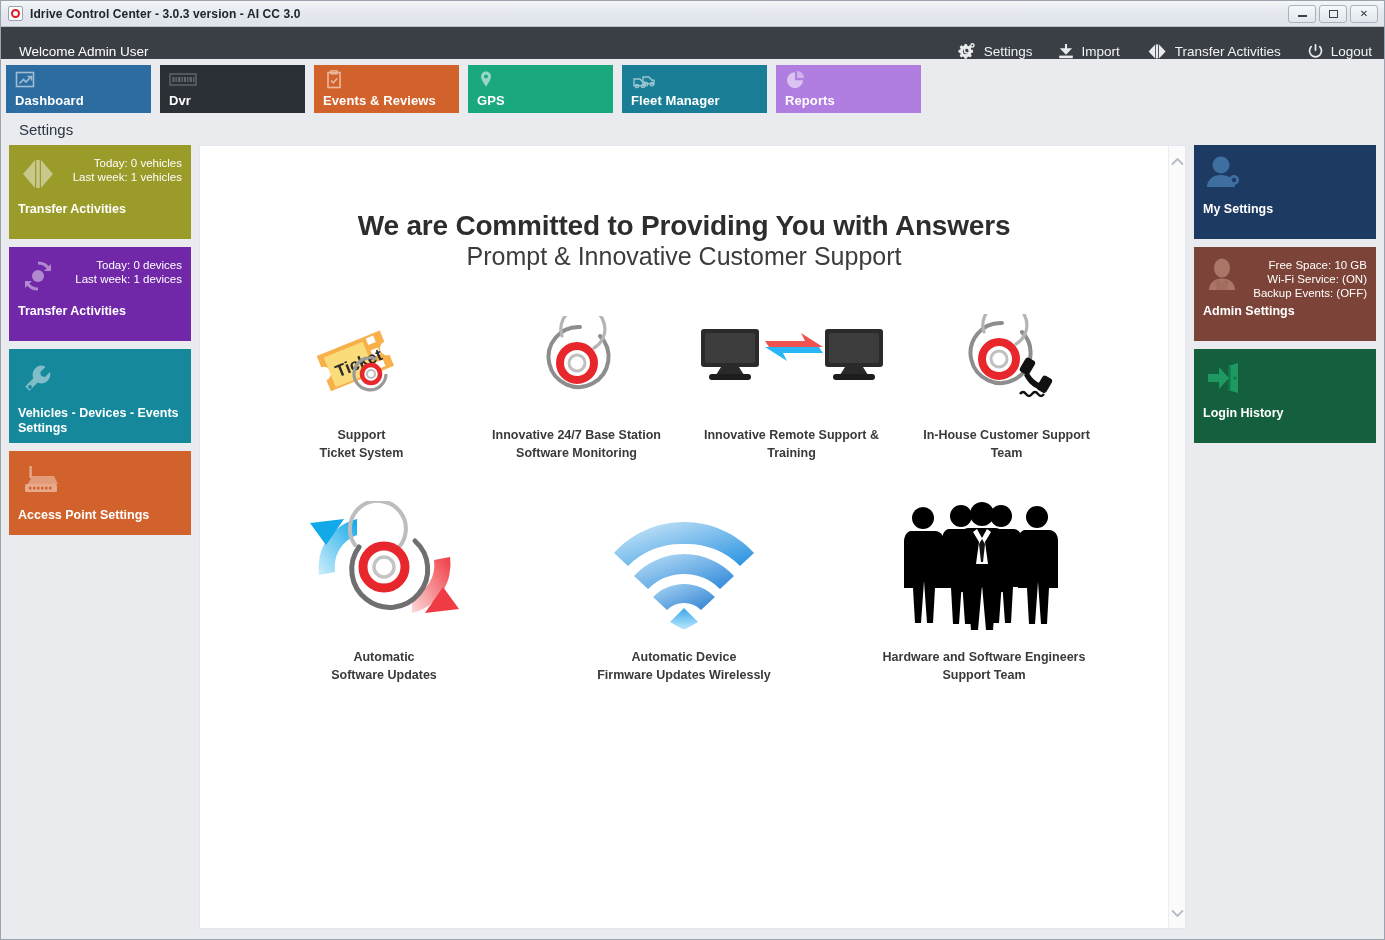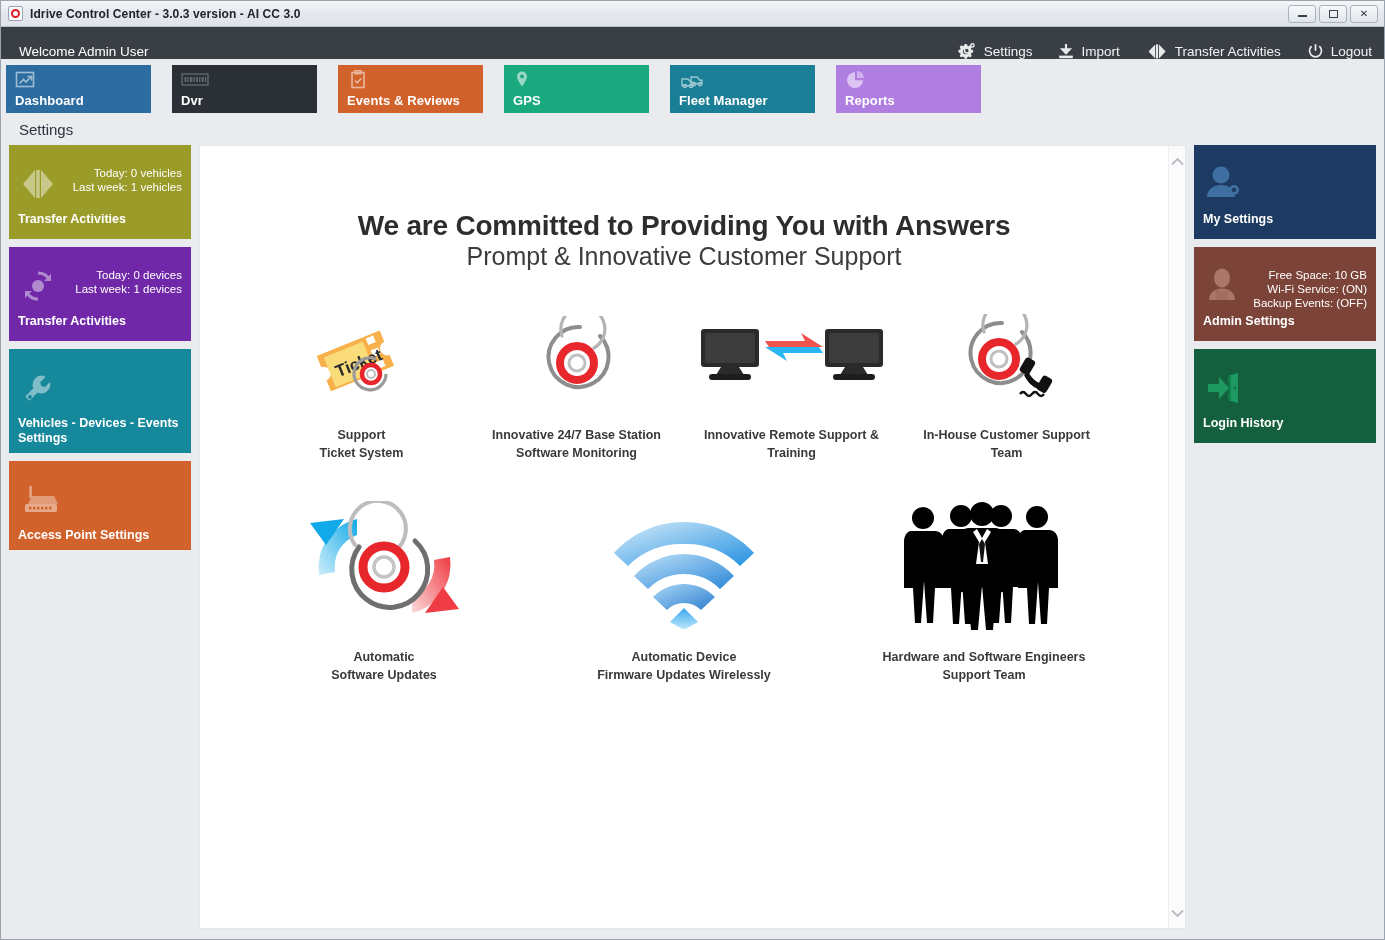--- a/index.html
+++ b/index.html
@@ -67,21 +67,21 @@
   .topmenu-item {
     display: flex; align-items: center; gap: 7px;
     font-size: 13.5px; color: #f2f3f5; cursor: default;
   }
   .topmenu-item svg { display: block; }
 
   
   .navbar {
     flex: 0 0 54px; height: 54px;
     background: #e9ebef;
-    display: flex; align-items: flex-start; gap: 21px;
+    display: flex; align-items: flex-start; gap: 9px;
     padding: 6px 0 0 5px;
   }
   .navtab {
     width: 145px; height: 48px;
     position: relative;
     color: #ffffff;
     cursor: default;
   }
   .navtab .nt-icon { position: absolute; top: 5px; left: 9px; opacity: .55; }
   .navtab .nt-label {
@@ -102,21 +102,21 @@
     min-height: 0;
   }
 
   .side { width: 182px; flex: 0 0 182px; display: flex; flex-direction: column; gap: 8px; }
   .side.left { margin-right: 8px; }
   .side.right { margin-left: 8px; }
 
   .tile {
     position: relative;
     color: #ffffff;
-    padding: 19px 9px 7px 9px;
+    padding: 9px 9px 7px 9px;
     min-height: 60px;
     display: flex; flex-direction: column;
     cursor: default;
   }
   .tile-top { display: flex; align-items: flex-start; min-height: 44px; }
   .tile-ico { flex: 0 0 auto; opacity: .45; }
   .tile-stats {
     margin-left: auto; text-align: right;
     font-size: 11.5px; line-height: 14px; color: #ffffff;
     padding-top: 2px;

